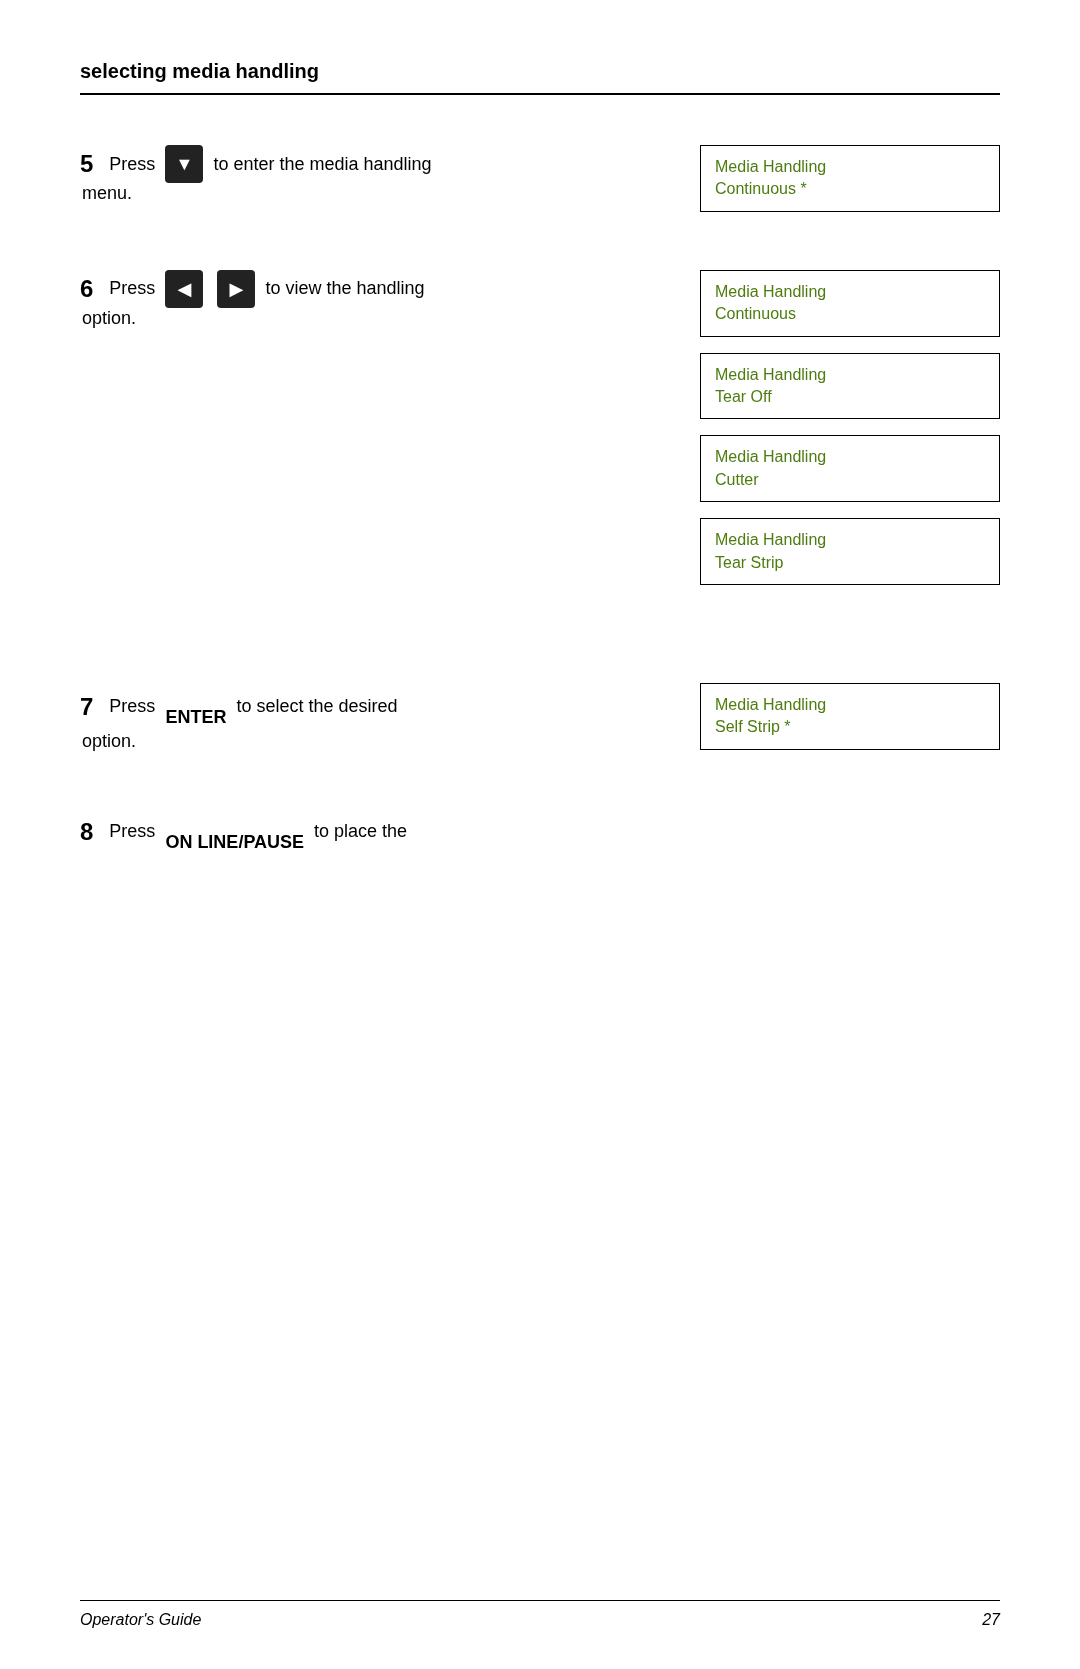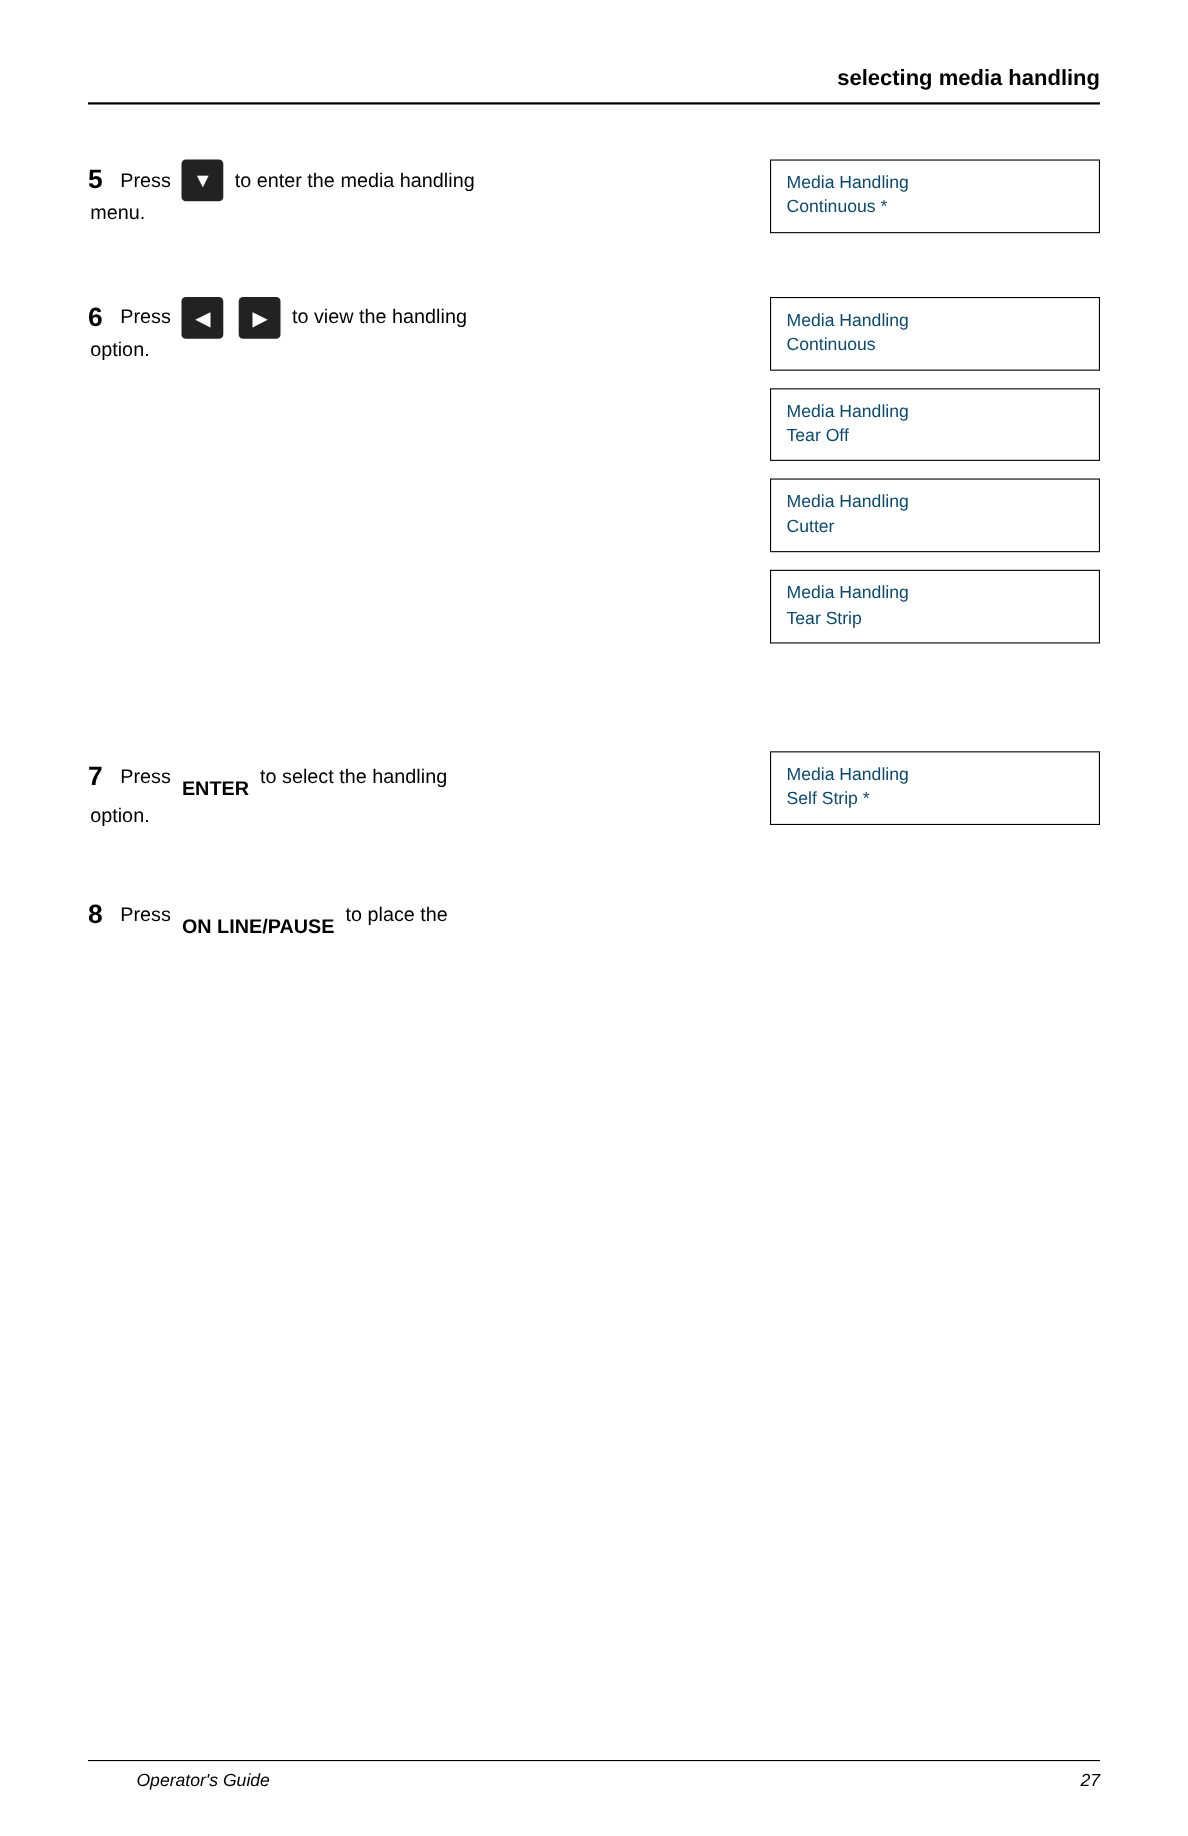--- a/index.html
+++ b/index.html
@@ -24,21 +24,21 @@
       height: 100%;
       padding: 60px 80px 60px 80px;
       position: relative;
     }
 
     
     .page-header {
       border-bottom: 2px solid #000;
       padding-bottom: 10px;
       margin-bottom: 50px;
-      text-align: right;
+      text-align: left;
     }
 
     .page-title {
       font-size: 20px;
       font-weight: bold;
     }
 
     
     .main-content {
       display: flex;
@@ -162,40 +162,39 @@
       margin-bottom: 8px;
       min-height: 60px;
       display: flex;
       align-items: center;
       background: #fff;
     }
 
     .lcd-box-text {
       font-size: 16px;
       line-height: 1.4;
-      color: #0c4a6e;
+      color: #4d7c0f;
     }
 
     
     .page-footer {
       position: absolute;
       bottom: 40px;
       left: 80px;
       right: 80px;
       display: flex;
       justify-content: space-between;
       align-items: center;
       border-top: 1px solid #000;
       padding-top: 10px;
     }
 
     .footer-left {
       font-style: italic;
       font-size: 16px;
-      margin-left: 44px;
     }
 
     .footer-right {
       font-size: 16px;
       font-style: italic;
     }
 
     .step-bold {
       font-weight: bold;
       margin-top: 21px;
@@ -285,21 +284,21 @@
       </div>
     </div>
 
     <div class="step-row" style="margin-top: 40px;">
       <div class="step-left">
         <div class="step-inline">
           <div class="step-first-line">
             <span class="step-number">7</span>
             <span class="step-text">Press</span>
             <span class="step-text step-bold" style="margin-left:4px;">ENTER</span>
-            <span class="step-text" style="margin-left:4px;">to select the handling</span>
+            <span class="step-text" style="margin-left:4px;">to select the desired</span>
           </div>
           <div class="step-sub-line">
             <span>option.</span>
           </div>
         </div>
       </div>
       <div class="step-right">
         <div class="lcd-box">
           <span class="lcd-box-text">
             <span>Media Handling</span><br>

